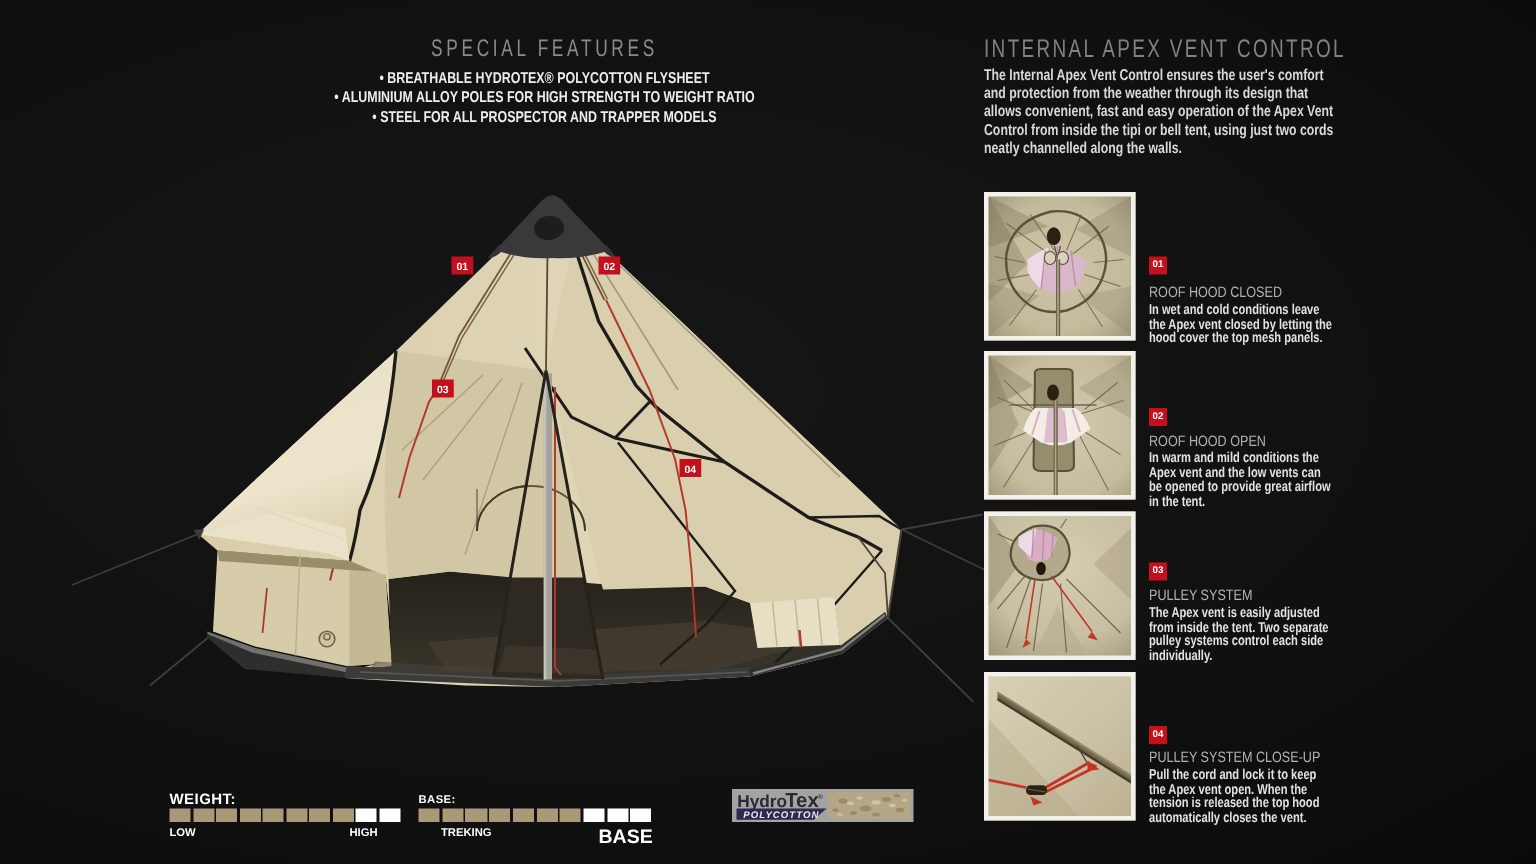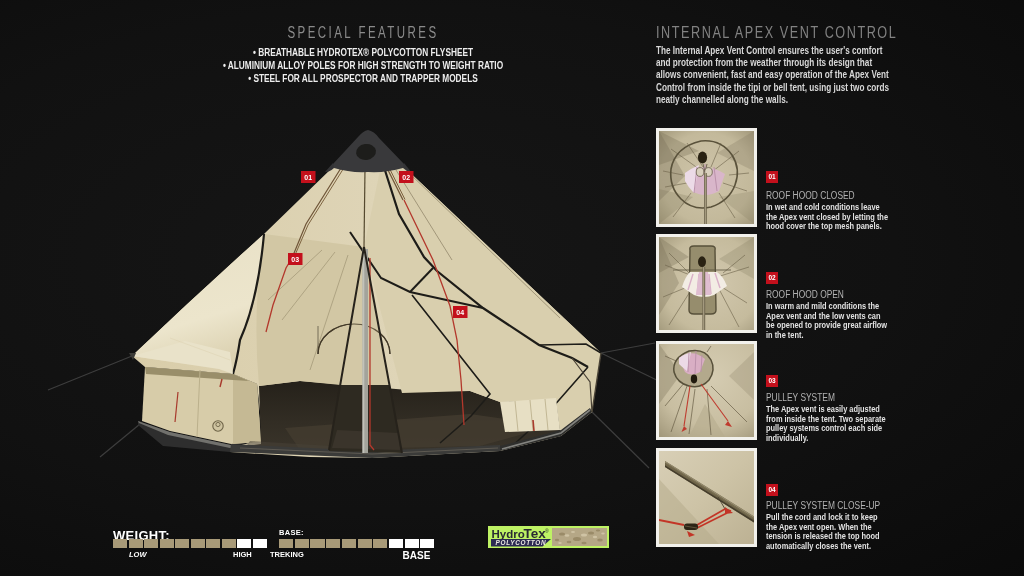--- a/index.html
+++ b/index.html
@@ -359,59 +359,59 @@
 <div class="abs" style="left:766px;top:375px;width:12px;height:12px;background:#c3101c;color:#fff;font-size:6.5px;font-weight:bold;text-align:center;line-height:12.5px;">03</div>
 
 <div class="abs" style="left:766px;top:392px;color:#b2b2b2;font-size:10px;letter-spacing:0px;transform:scaleX(0.84);transform-origin:0 0;white-space:nowrap;">PULLEY SYSTEM</div>
 <div class="abs" style="left:766px;top:404px;color:#e2e2e2;font-size:9.5px;font-weight:bold;line-height:9.6px;transform:scaleX(0.78);transform-origin:0 0;white-space:nowrap;">The Apex vent is easily adjusted<br>from inside the tent. Two separate<br>pulley systems control each side<br>individually.</div>
 
 <div class="abs" style="left:766px;top:484px;width:12px;height:12px;background:#c3101c;color:#fff;font-size:6.5px;font-weight:bold;text-align:center;line-height:12.5px;">04</div>
 
 <div class="abs" style="left:766px;top:500px;color:#b2b2b2;font-size:10px;letter-spacing:0px;transform:scaleX(0.84);transform-origin:0 0;white-space:nowrap;">PULLEY SYSTEM CLOSE-UP</div>
 <div class="abs" style="left:766px;top:512px;color:#e2e2e2;font-size:9.5px;font-weight:bold;line-height:9.6px;transform:scaleX(0.78);transform-origin:0 0;white-space:nowrap;">Pull the cord and lock it to keep<br>the Apex vent open. When the<br>tension is released the top hood<br>automatically closes the vent.</div>
 
-<div class="abs" style="left:113px;top:528px;color:#fff;font-size:13px;font-weight:bold;letter-spacing:0.3px;">WEIGHT:</div>
+<div class="abs" style="left:113px;top:528px;color:#fff;font-size:10px;font-weight:bold;letter-spacing:0.3px;">WEIGHT:</div>
 
 <div class="abs" style="left:113px;top:539px;">
     <div style="position:absolute;left:0.0px;top:0;width:14px;height:8.5px;background:#a89a78;"></div>
     <div style="position:absolute;left:15.5px;top:0;width:14px;height:8.5px;background:#a89a78;"></div>
     <div style="position:absolute;left:31.0px;top:0;width:14px;height:8.5px;background:#a89a78;"></div>
     <div style="position:absolute;left:46.5px;top:0;width:14px;height:8.5px;background:#a89a78;"></div>
     <div style="position:absolute;left:62.0px;top:0;width:14px;height:8.5px;background:#a89a78;"></div>
     <div style="position:absolute;left:77.5px;top:0;width:14px;height:8.5px;background:#a89a78;"></div>
     <div style="position:absolute;left:93.0px;top:0;width:14px;height:8.5px;background:#a89a78;"></div>
     <div style="position:absolute;left:108.5px;top:0;width:14px;height:8.5px;background:#a89a78;"></div>
     <div style="position:absolute;left:124.0px;top:0;width:14px;height:8.5px;background:#ffffff;"></div>
     <div style="position:absolute;left:139.5px;top:0;width:14px;height:8.5px;background:#ffffff;"></div>
   </div>
 
-<div class="abs" style="left:129px;top:550px;color:#fff;font-size:7.5px;font-weight:bold;font-style:italic;">LOW</div>
+<div class="abs" style="left:113px;top:550px;color:#fff;font-size:7.5px;font-weight:bold;">LOW</div>
 
 <div class="abs" style="left:233px;top:550px;width:35px;color:#fff;font-size:7.5px;font-weight:bold;">HIGH</div>
 
 <div class="abs" style="left:279px;top:528px;color:#fff;font-size:7.5px;font-weight:bold;letter-spacing:0.3px;">BASE:</div>
 
 <div class="abs" style="left:279px;top:539px;">
     <div style="position:absolute;left:0.0px;top:0;width:14.2px;height:8.5px;background:#a89a78;"></div>
     <div style="position:absolute;left:15.7px;top:0;width:14.2px;height:8.5px;background:#a89a78;"></div>
     <div style="position:absolute;left:31.4px;top:0;width:14.2px;height:8.5px;background:#a89a78;"></div>
     <div style="position:absolute;left:47.099999999999994px;top:0;width:14.2px;height:8.5px;background:#a89a78;"></div>
     <div style="position:absolute;left:62.8px;top:0;width:14.2px;height:8.5px;background:#a89a78;"></div>
     <div style="position:absolute;left:78.5px;top:0;width:14.2px;height:8.5px;background:#a89a78;"></div>
     <div style="position:absolute;left:94.19999999999999px;top:0;width:14.2px;height:8.5px;background:#a89a78;"></div>
     <div style="position:absolute;left:109.89999999999999px;top:0;width:14.2px;height:8.5px;background:#ffffff;"></div>
     <div style="position:absolute;left:125.6px;top:0;width:14.2px;height:8.5px;background:#ffffff;"></div>
     <div style="position:absolute;left:141.29999999999998px;top:0;width:14.2px;height:8.5px;background:#ffffff;"></div>
   </div>
 
-<div class="abs" style="left:270px;top:550px;color:#fff;font-size:7.5px;font-weight:bold;">TREKING</div>
-
-<div class="abs" style="left:399px;top:550px;width:35px;text-align:center;color:#fff;font-size:10px;font-weight:bold;">BASE</div>
-
-<div class="abs" style="left:488px;top:526px;width:121px;height:22px;background:#bef264;">
+<div class="abs" style="left:294px;top:550px;color:#fff;font-size:7.5px;font-weight:bold;">TREKING</div>
+
+<div class="abs" style="left:399px;top:550px;width:35px;text-align:center;color:#fff;font-size:13px;font-weight:bold;">BASE</div>
+
+<div class="abs" style="left:488px;top:526px;width:121px;height:22px;background:#a3a3a3;">
 <svg width="121" height="22" viewBox="0 0 121 22">
   <text x="3.5" y="12" font-family="Liberation Sans, sans-serif" font-size="11.5" font-weight="bold" fill="#2a2a33">Hydro</text>
   <text x="35.5" y="12" font-family="Liberation Sans, sans-serif" font-size="13.5" font-weight="bold" fill="#2a2a33">Tex</text>
   <text x="57" y="6.5" font-family="Liberation Sans, sans-serif" font-size="5" fill="#2a2a33">®</text>
   <path d="M3,13 L56,13 L63,13 L54.5,20.5 L3,20.5 Z" fill="#2c2a52"></path>
   <text x="7.5" y="19" font-family="Liberation Sans, sans-serif" font-size="6.4" font-weight="bold" font-style="italic" fill="#eceae2" letter-spacing="0.7">POLYCOTTON</text>
   <rect x="64" y="2" width="55" height="18" fill="#b5a786"></rect>
   <g fill="#9a8b68">
     <ellipse cx="74" cy="8" rx="3" ry="1.6"></ellipse>
         <ellipse cx="89" cy="13" rx="4" ry="2"></ellipse>

